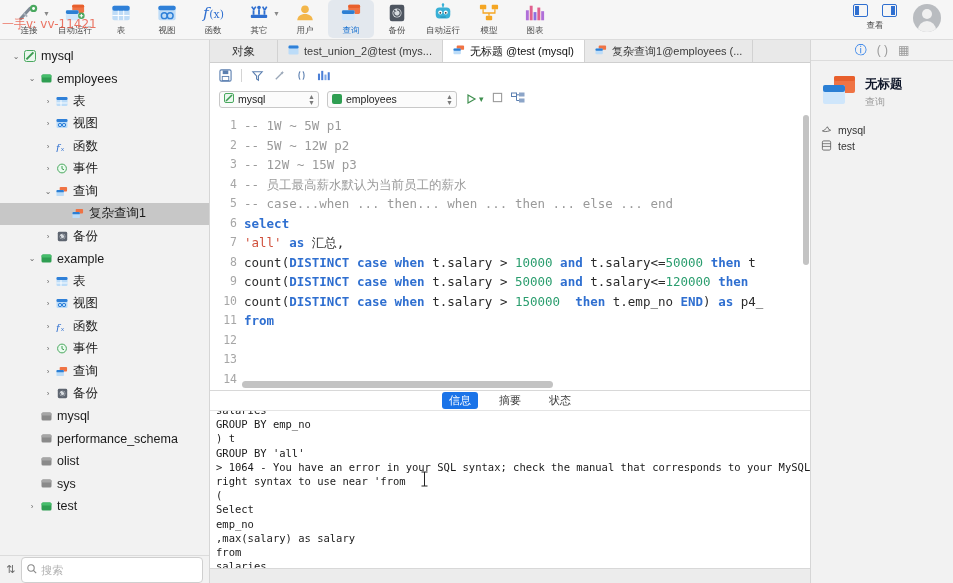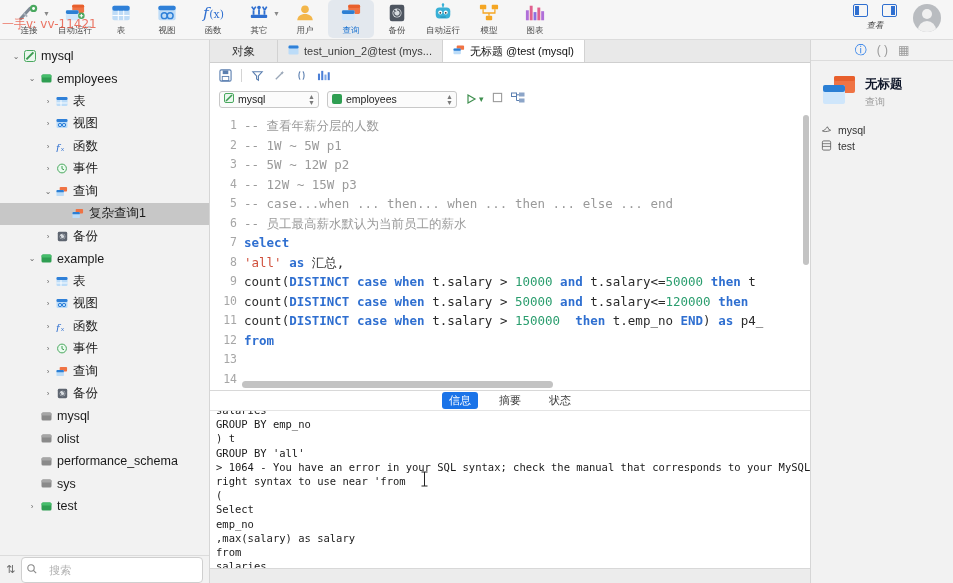--- a/index.html
+++ b/index.html
@@ -22,21 +22,21 @@
     width: 46px; height: 38px; display: flex; flex-direction: column;
     align-items: center; justify-content: flex-start; padding-top: 2px;
     border-radius: 5px; position: relative; cursor: default;
   }
   .tool-btn.active { background: #e3e8ee; }
   .tool-ico { height: 22px; display: flex; align-items: center; justify-content: center; }
   .tool-lab { font-size: 8.5px; color: #4a4a4a; line-height: 11px; margin-top: 1px; white-space: nowrap; }
   .tool-btn.active .tool-lab { color: #1b72d0; }
   .caret { position: absolute; right: 2px; top: 10px; font-size: 7px; color: #888; }
 
-  .toolbar-right { margin-left: auto; display: flex; align-items: flex-end; padding-right: 6px; font-style: italic; }
+  .toolbar-right { margin-left: auto; display: flex; align-items: flex-end; padding-right: 6px; }
   .view-group { display: flex; flex-direction: column; align-items: center; padding-top: 4px; }
   .view-icons { display: flex; gap: 14px; }
   .view-icons svg { display: block; }
   .view-lab { font-size: 8.5px; color: #4a4a4a; margin-top: 3px; }
   .avatar {
     width: 28px; height: 28px; border-radius: 50%; background: #b9bcc0;
     margin-left: 16px; margin-top: 4px; position: relative; overflow: hidden;
   }
   .avatar::before { content:""; position:absolute; width:10px; height:10px; border-radius:50%; background:#f0f0f0; left:9px; top:5px; }
   .avatar::after { content:""; position:absolute; width:18px; height:11px; border-radius:9px 9px 0 0; background:#f0f0f0; left:5px; top:17px; }
@@ -67,21 +67,21 @@
   .nico { width: 16px; flex: 0 0 16px; display:flex; align-items:center; justify-content:center; margin-right:3px;}
   .nlab { color: #1a1a1a; }
   .sq { width: 10px; height: 10px; border-radius: 2px; display:block;}
   .searchbar {
     height: 28px; border-top: 1px solid #dcdcdc; display: flex; align-items: center;
     padding: 0 6px; gap: 6px; background: #f2f2f2;
   }
   .sortico { color:#6b6b6b; font-size: 11px; }
   .searchbox {
     flex: 1; height: 19px; border: 1px solid #cfcfcf; border-radius: 4px; background: #fff;
-    display: flex; align-items: center; padding: 12px 5px; gap: 12px;
+    display: flex; align-items: center; padding: 12px 5px; gap: 4px;
   }
   .searchbox input { border: 0; outline: 0; font-size: 11px; width: 100%; background: transparent; font-family: inherit; color:#333;}
   .searchbox input::placeholder { color: #b0b0b0; }
 
   
   .center { flex: 1; display: flex; flex-direction: column; min-width: 0; background: #fff; }
 
   .tabbar { height: 23px; background: #e9e9e9; display: flex; align-items: stretch; border-bottom: 1px solid #cfcfcf; }
   .objtab {
     width: 68px; display: flex; align-items: center; justify-content: center;
@@ -531,32 +531,32 @@
           </div>
           <div class="node">
             <span style="width:22px;flex:0 0 22px;"></span>
             <span class="arrow none"></span>
             <span class="nico">
               <svg width="11" height="11" viewBox="0 0 11 11">
                 <rect x="0.5" y="1.5" width="10" height="8" rx="1.5" fill="#8a8a8a"></rect>
                 <rect x="0.5" y="1.5" width="10" height="3" rx="1.5" fill="#a6a6a6"></rect>
               </svg>
             </span>
-            <span class="nlab">olist</span>
+            <span class="nlab">performance_schema</span>
           </div>
           <div class="node">
             <span style="width:22px;flex:0 0 22px;"></span>
             <span class="arrow none"></span>
             <span class="nico">
               <svg width="11" height="11" viewBox="0 0 11 11">
                 <rect x="0.5" y="1.5" width="10" height="8" rx="1.5" fill="#8a8a8a"></rect>
                 <rect x="0.5" y="1.5" width="10" height="3" rx="1.5" fill="#a6a6a6"></rect>
               </svg>
             </span>
-            <span class="nlab">performance_schema</span>
+            <span class="nlab">olist</span>
           </div>
           <div class="node">
             <span style="width:22px;flex:0 0 22px;"></span>
             <span class="arrow none"></span>
             <span class="nico">
               <svg width="11" height="11" viewBox="0 0 11 11">
                 <rect x="0.5" y="1.5" width="10" height="8" rx="1.5" fill="#8a8a8a"></rect>
                 <rect x="0.5" y="1.5" width="10" height="3" rx="1.5" fill="#a6a6a6"></rect>
               </svg>
             </span>
@@ -601,20 +601,28 @@
               <span>test_union_2@test (mys...</span>
             </div>
             <div class="tab active">
               <span><svg width="12" height="10" viewBox="0 0 13 10">
                   <rect x="4" y="0.2" width="8" height="4.6" rx="1" fill="#ef7344"></rect>
                   <rect x="0.5" y="3.4" width="8" height="6.2" rx="1" fill="#bcdcf8"></rect>
                   <rect x="0.5" y="3.4" width="8" height="2.3" rx="1" fill="#2b7fd4"></rect>
                 </svg></span>
               <span>无标题 @test (mysql)</span>
             </div>
+            <div class="tab">
+              <span><svg width="12" height="10" viewBox="0 0 13 10">
+                  <rect x="4" y="0.2" width="8" height="4.6" rx="1" fill="#ef7344"></rect>
+                  <rect x="0.5" y="3.4" width="8" height="6.2" rx="1" fill="#bcdcf8"></rect>
+                  <rect x="0.5" y="3.4" width="8" height="2.3" rx="1" fill="#2b7fd4"></rect>
+                </svg></span>
+              <span>复杂查询1@employees (...</span>
+            </div>
           </div>
         <div class="tabfill"></div>
       </div>
 
       <div class="edtools">
         <span class="it">
           <svg width="13" height="13" viewBox="0 0 14 14">
               <rect x="1" y="1" width="12" height="12" rx="1.5" fill="none" stroke="#5b7fb0" stroke-width="1.2"></rect>
               <rect x="4" y="1.5" width="6" height="4" fill="#5b7fb0"></rect>
               <rect x="3.5" y="8" width="7" height="4.5" fill="none" stroke="#5b7fb0" stroke-width="1"></rect>
@@ -697,26 +705,25 @@
             <div>8</div>
             <div>9</div>
             <div>10</div>
             <div>11</div>
             <div>12</div>
             <div>13</div>
             <div>14</div>
             <div>15</div>
           </div>
         <div class="codearea" id="codearea">
-            <div class="cline"><span class="cmt">-- 查看年薪分层的人数</span></div>
             <div class="cline"><span class="cmt">-- 1W ~ 5W p1</span></div>
             <div class="cline"><span class="cmt">-- 5W ~ 12W p2</span></div>
             <div class="cline"><span class="cmt">-- 12W ~ 15W p3</span></div>
+            <div class="cline"><span class="cmt">-- 员工最高薪水默认为当前员工的薪水</span></div>
             <div class="cline"><span class="cmt">-- case...when ... then... when ... then ... else ... end</span></div>
-            <div class="cline"><span class="cmt">-- 员工最高薪水默认为当前员工的薪水</span></div>
             <div class="cline"><span class="kw">select</span></div>
             <div class="cline"><span class="str">'all'</span><span class=""> </span><span class="kw">as</span><span class=""> 汇总,</span></div>
             <div class="cline"><span class="">count(</span><span class="kw">DISTINCT case when</span><span class=""> t.salary &gt; </span><span class="num">10000</span><span class=""> </span><span class="kw">and</span><span class=""> t.salary&lt;=</span><span class="num">50000</span><span class=""> </span><span class="kw">then</span><span class=""> t</span></div>
             <div class="cline"><span class="">count(</span><span class="kw">DISTINCT case when</span><span class=""> t.salary &gt; </span><span class="num">50000</span><span class=""> </span><span class="kw">and</span><span class=""> t.salary&lt;=</span><span class="num">120000</span><span class=""> </span><span class="kw">then</span><span class=""> </span></div>
             <div class="cline"><span class="">count(</span><span class="kw">DISTINCT case when</span><span class=""> t.salary &gt; </span><span class="num">150000</span><span class="">  </span><span class="kw">then</span><span class=""> t.emp_no </span><span class="kw">END</span><span class="">) </span><span class="kw">as</span><span class=""> p4_</span></div>
             <div class="cline"><span class="kw">from</span></div>
             <div class="cline"></div>
           </div>
         <div class="vscroll"></div>
         <div class="hscroll-wrap">

